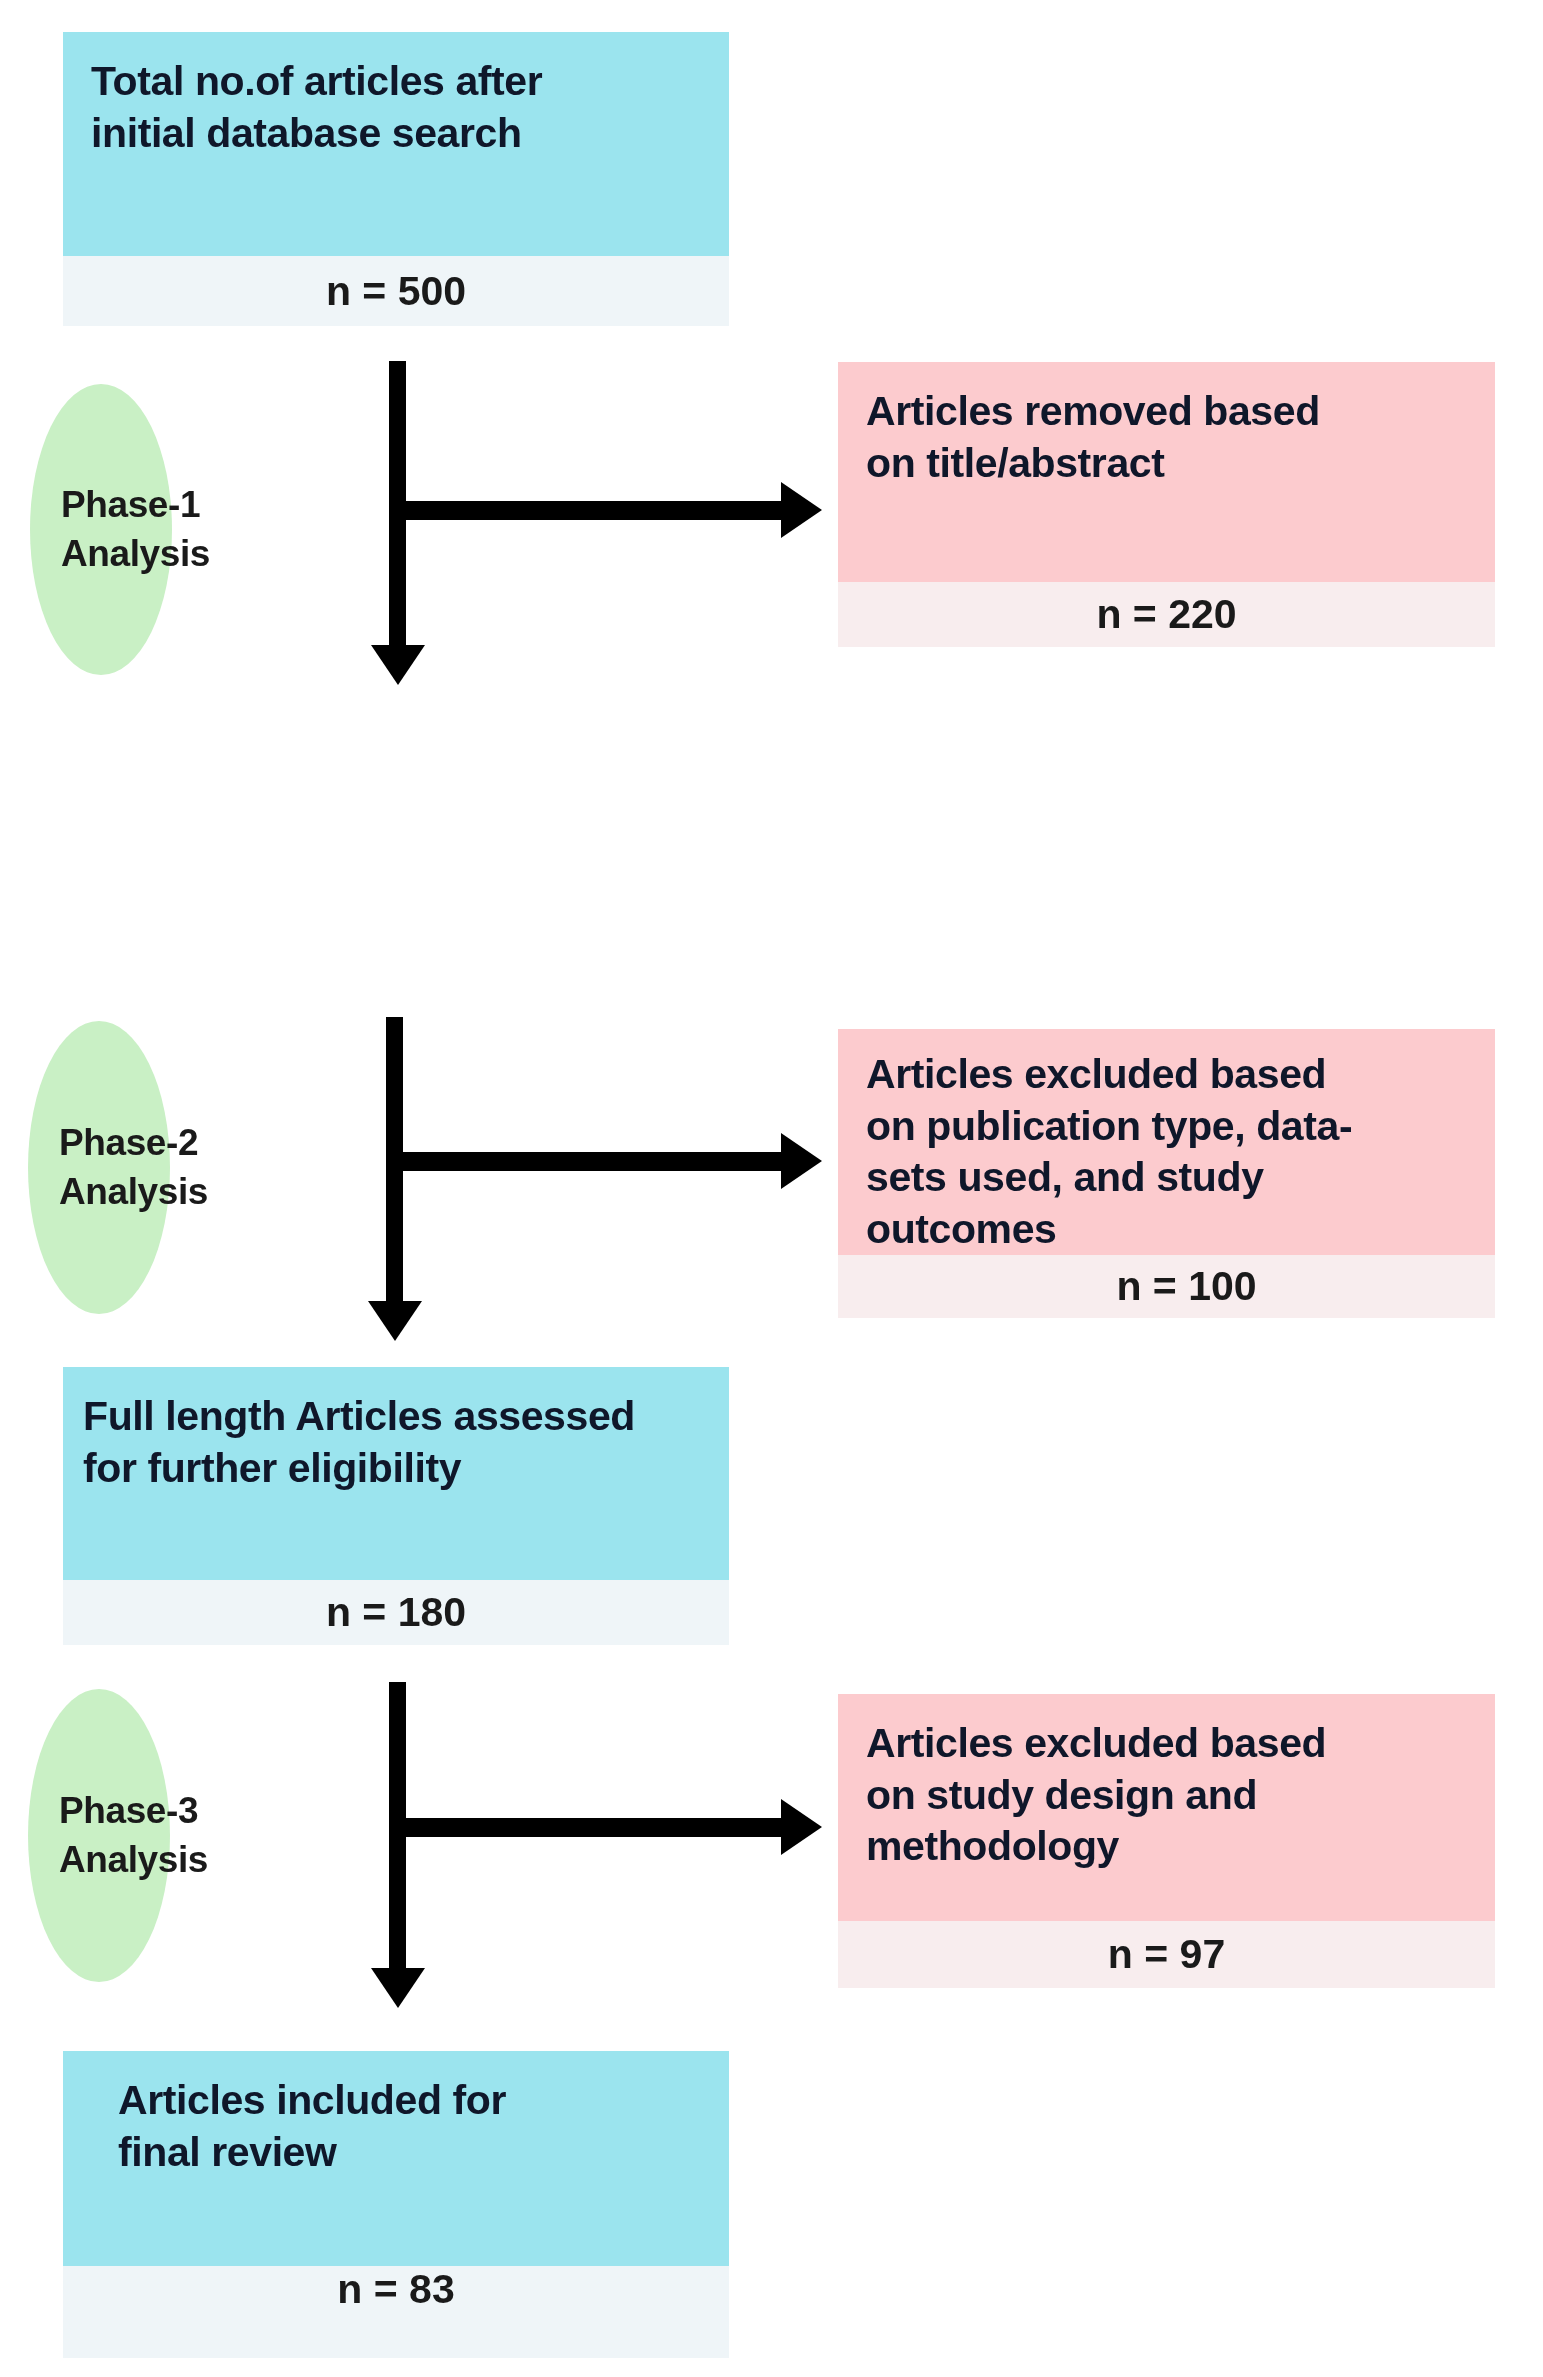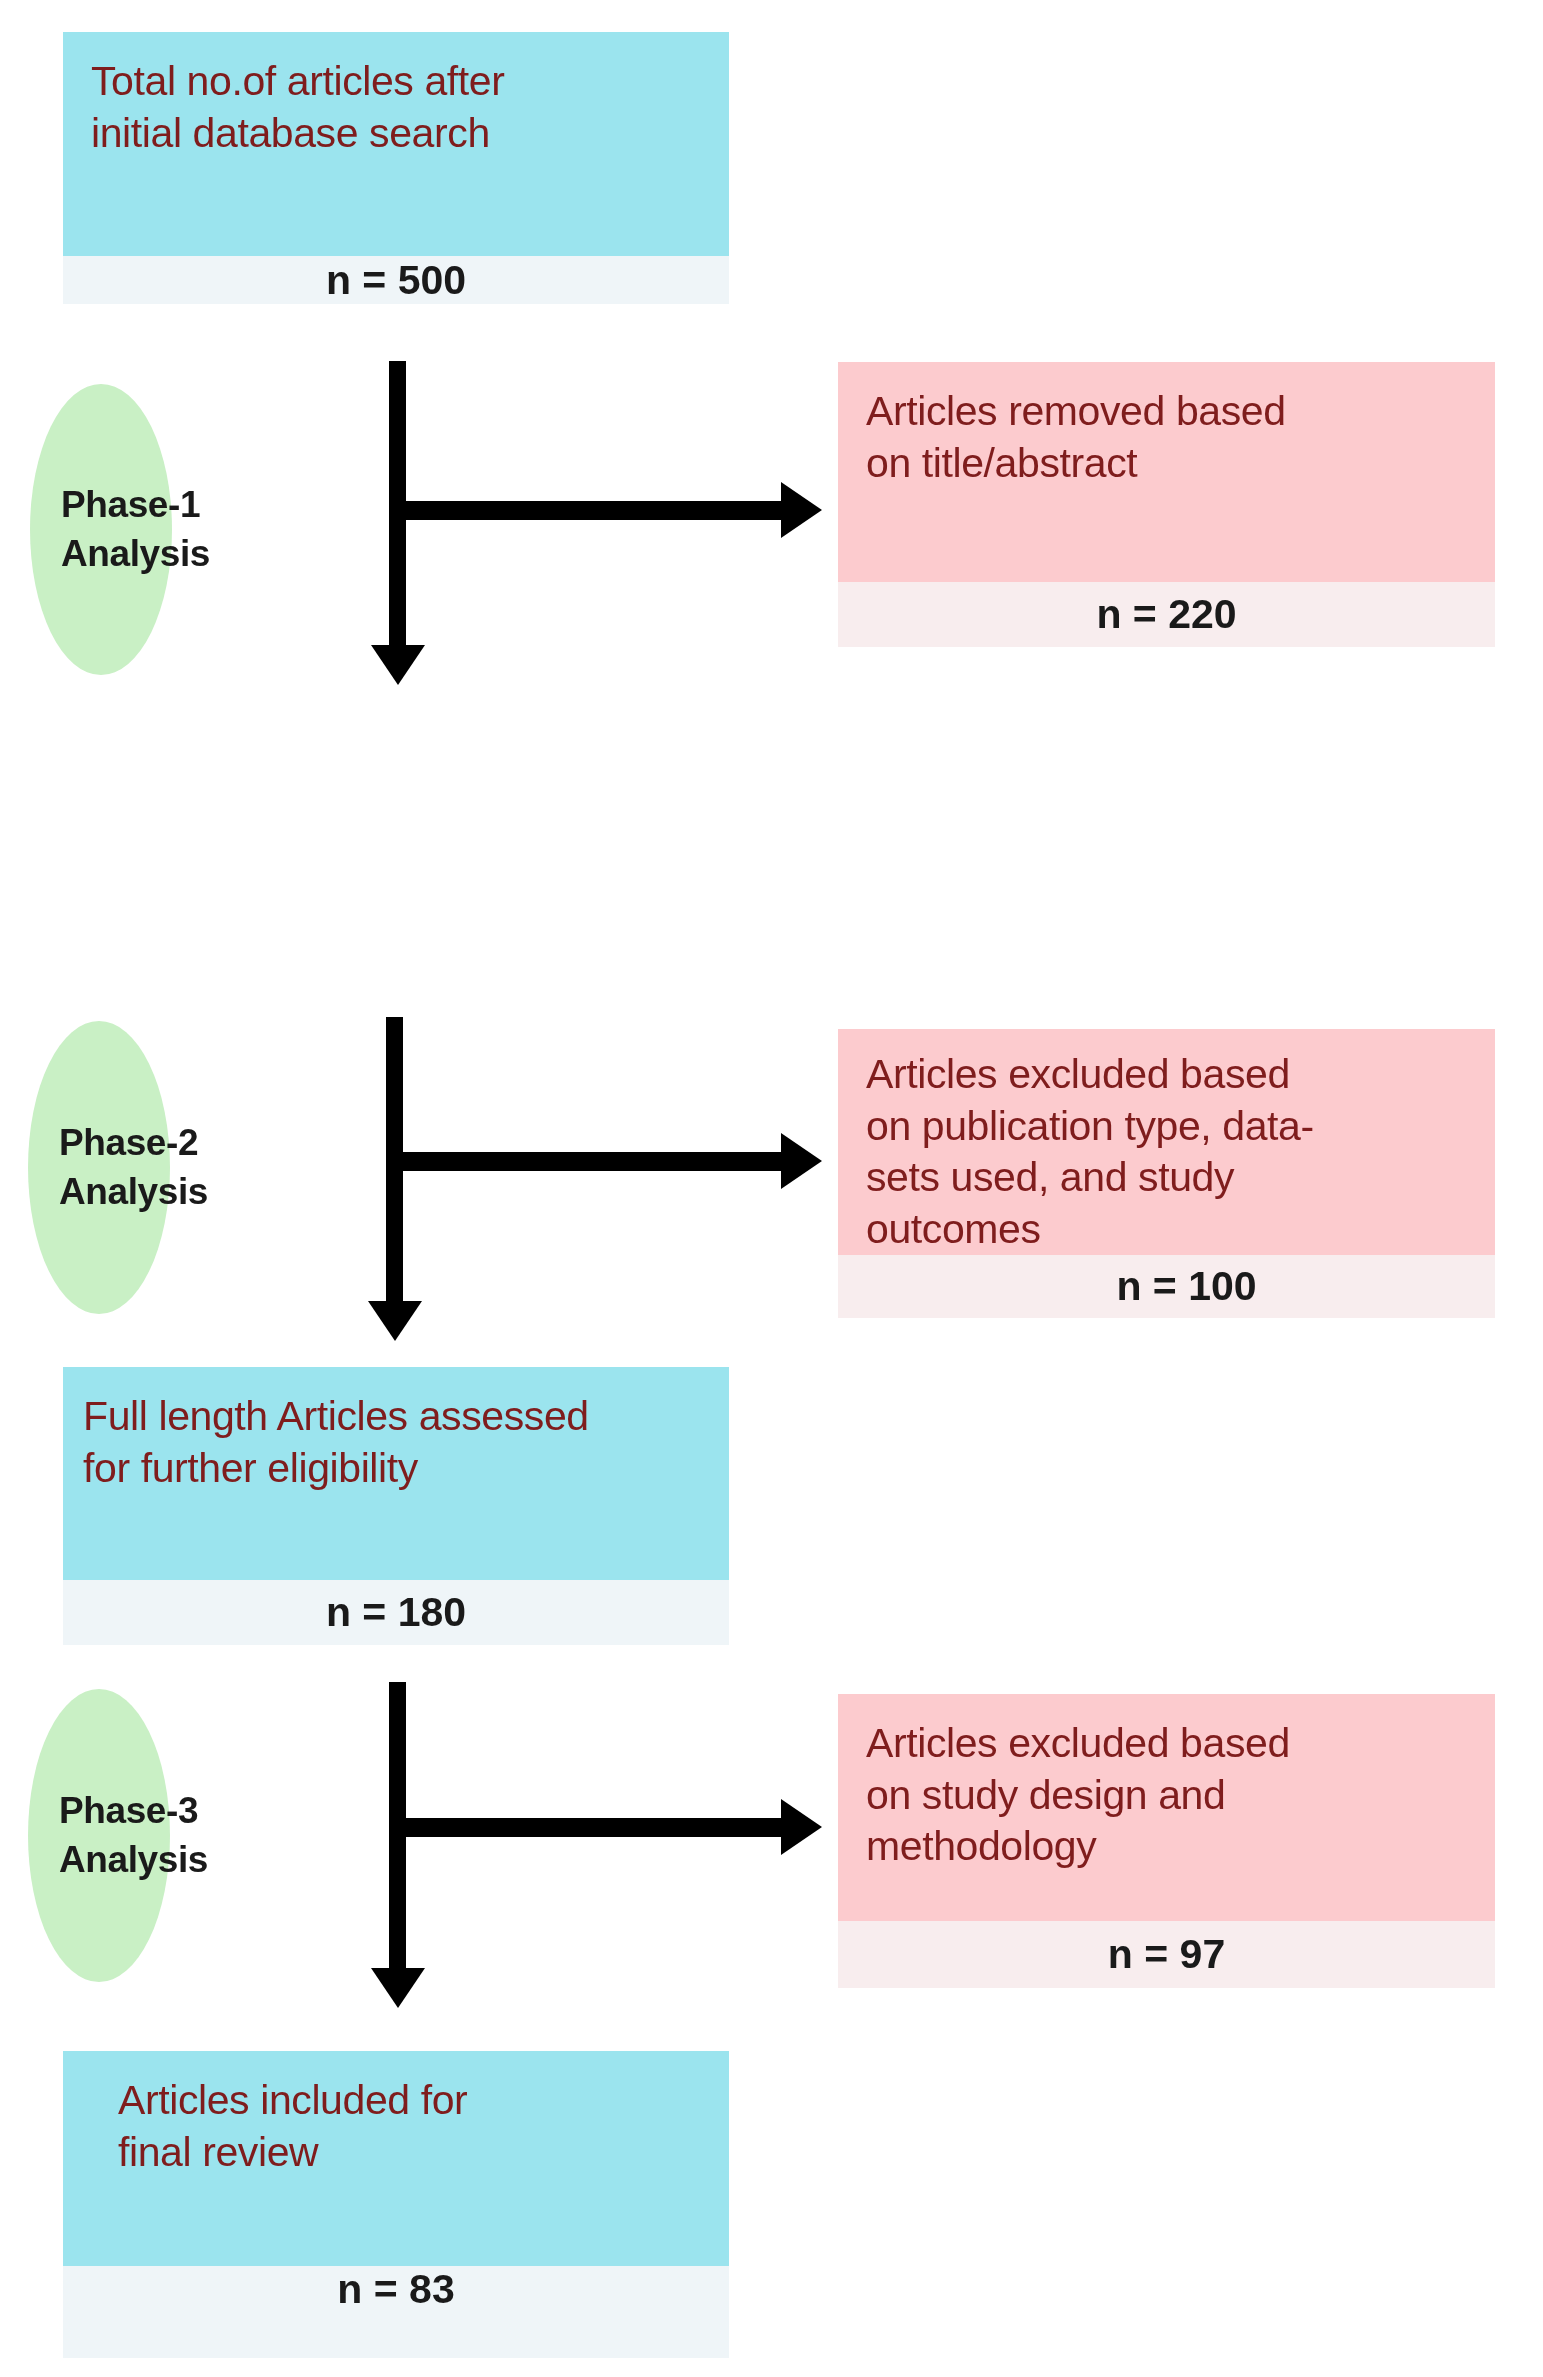--- a/index.html
+++ b/index.html
@@ -39,24 +39,24 @@
     align-items: center;
     justify-content: center;
   }
   .box-cyan .box-body { background: #9be4ee; }
   .box-cyan .box-foot { background: #eff5f8; }
   .box-pink .box-body { background: #fccbce; }
   .box-pink .box-foot { background: #f8edee; }
 
   .box-text {
     font-family: "Liberation Sans", sans-serif;
-    font-weight: normal;
+    font-weight: bold;
     font-size: 41px;
     line-height: 1.26;
-    color: #7f1d1d;
+    color: #0f172a;
     letter-spacing: -0.4px;
     margin: 0;
     white-space: pre-line;
   }
   .count-text {
     font-family: "Liberation Sans", sans-serif;
     font-weight: bold;
     font-size: 41px;
     color: #1a1a1a;
     letter-spacing: 0px;
@@ -112,21 +112,21 @@
 </head>
 <body>
 
 <div id="diagram">
 
   <div class="box box-cyan" style="left:63px; top:32px; width:666px;">
     <div class="box-body" style="height:224px;">
       <p class="box-text">Total no.of articles after
 initial database search</p>
     </div>
-    <div class="box-foot" style="height:48px;text-align:center;">
+    <div class="box-foot" style="height:70px;text-align:center;">
       <p class="count-text">n = 500</p>
     </div>
   </div>
 
   <div class="phase-ellipse" style="left:30px; top:384px; width:142px; height:291px;">
     <span class="phase-label">Phase-1
 Analysis</span>
   </div>
 
   <div class="v-trunk" style="left:389px; top:361px; width:17px; height:291px;"></div>

